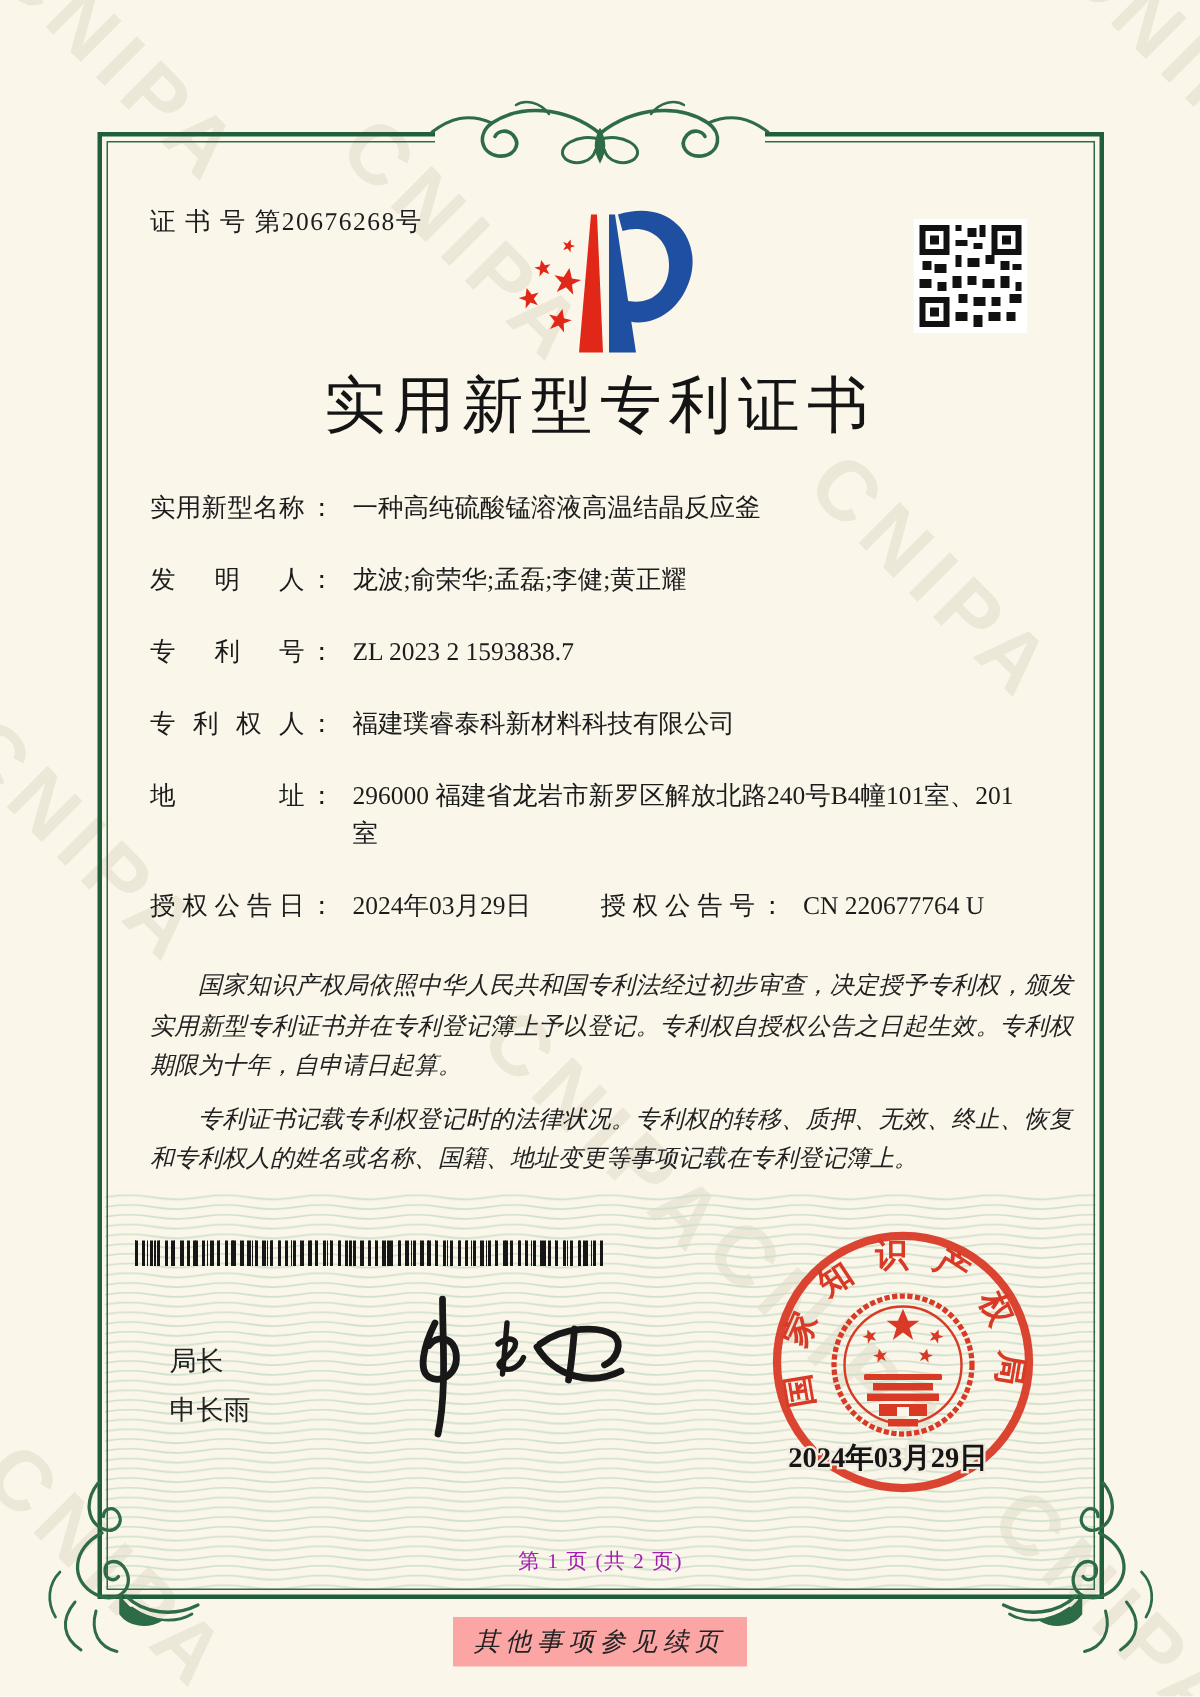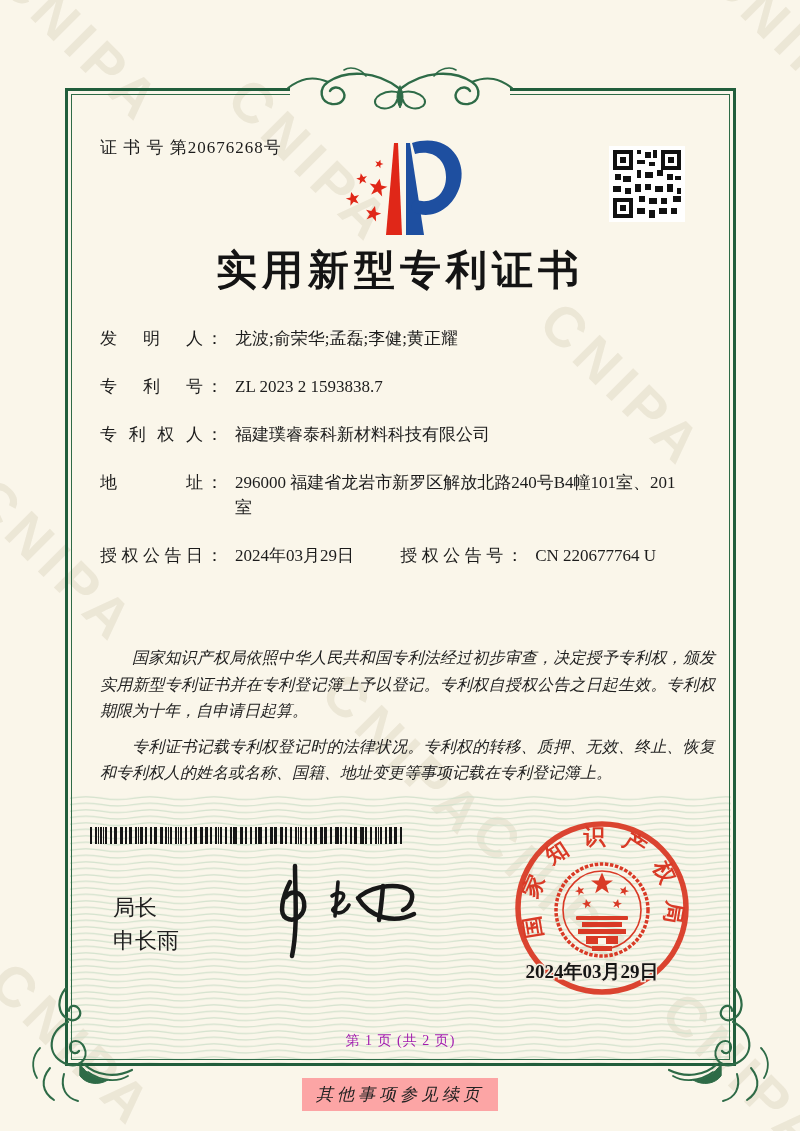--- a/index.html
+++ b/index.html
@@ -20,42 +20,42 @@
 
   .waves { position:absolute; left:70px; top:795px; z-index:1; }
 
   .ornament { position:absolute; z-index:3; }
 
   .content { position:absolute; z-index:4; color:#1c1c1c; }
 
   .cert-no { left:100px; top:136px; font-size:17px; letter-spacing:1px; }
 
   .title { left:0; top:243px; width:800px; text-align:center; font-size:41px;
-           font-weight:bold; letter-spacing:5px; color:#141414; }
+           font-weight:normal; letter-spacing:5px; color:#141414; }
 
   .fields { left:100px; top:326px; width:616px; font-size:17px; }
   .frow { margin-bottom:23px; line-height:25px; }
   .flabel { display:inline-block; width:103px; text-align:justify; text-align-last:justify; vertical-align:top; }
   .fcolon { display:inline-block; vertical-align:top; margin-left:3px; }
   .fvalue { display:inline-block; vertical-align:top; margin-left:12px; }
   .fvalue.wrap { width:452px; }
   .fgroup2 { margin-left:42px; }
 
   .paras { left:100px; top:645px; width:615px; font-size:16px; line-height:26.5px;
            text-align:justify; font-style:italic; color:#222; }
   .paras p { text-indent:2em; margin-bottom:9px; }
 
   .barcode { left:90px; top:827px; width:312px; height:17px;
      background:
        repeating-linear-gradient(90deg,#161616 0 2px,transparent 2px 5px),
        repeating-linear-gradient(90deg,#161616 0 1px,transparent 1px 8px),
        repeating-linear-gradient(90deg,#161616 0 1px,transparent 1px 13px); }
 
   .signer { left:113px; top:891px; font-family:"Liberation Sans","DejaVu Sans",sans-serif;
-            font-size:22px; color:#202020; line-height:33px; }
+            font-size:18px; color:#202020; line-height:33px; }
 
   .page-info { left:65px; top:1032px; width:671px; text-align:center; font-size:14px; color:#a21caf; letter-spacing:1px; }
 
   .cont-note { left:0; top:1078px; width:800px; text-align:center; z-index:4; }
   .cont-note span { display:inline-block; background:#fca5a5; padding:5px 14px;
             font-size:17px; font-style:italic; letter-spacing:4px; color:#222; }
 
   svg { display:block; }
 </style>
 </head>
@@ -188,20 +188,23 @@
         <rect x="59" y="11" width="6" height="6"></rect>
       <rect x="8" y="56" width="12" height="12" fill="#fff"></rect>
         <rect x="11" y="59" width="6" height="6"></rect>
     </g>
   </svg>
 
   <div class="content title">实用新型专利证书</div>
 
   <div class="content fields">
     <div class="frow">
+      <span class="flabel">实用新型名称</span><span class="fcolon">：</span><span class="fvalue">一种高纯硫酸锰溶液高温结晶反应釜</span>
+    </div>
+    <div class="frow">
       <span class="flabel">发明人</span><span class="fcolon">：</span><span class="fvalue">龙波;俞荣华;孟磊;李健;黄正耀</span>
     </div>
     <div class="frow">
       <span class="flabel">专利号</span><span class="fcolon">：</span><span class="fvalue">ZL 2023 2 1593838.7</span>
     </div>
     <div class="frow">
       <span class="flabel">专利权人</span><span class="fcolon">：</span><span class="fvalue">福建璞睿泰科新材料科技有限公司</span>
     </div>
     <div class="frow">
       <span class="flabel">地址</span><span class="fcolon">：</span><span class="fvalue wrap">296000 福建省龙岩市新罗区解放北路240号B4幢101室、201室</span>

